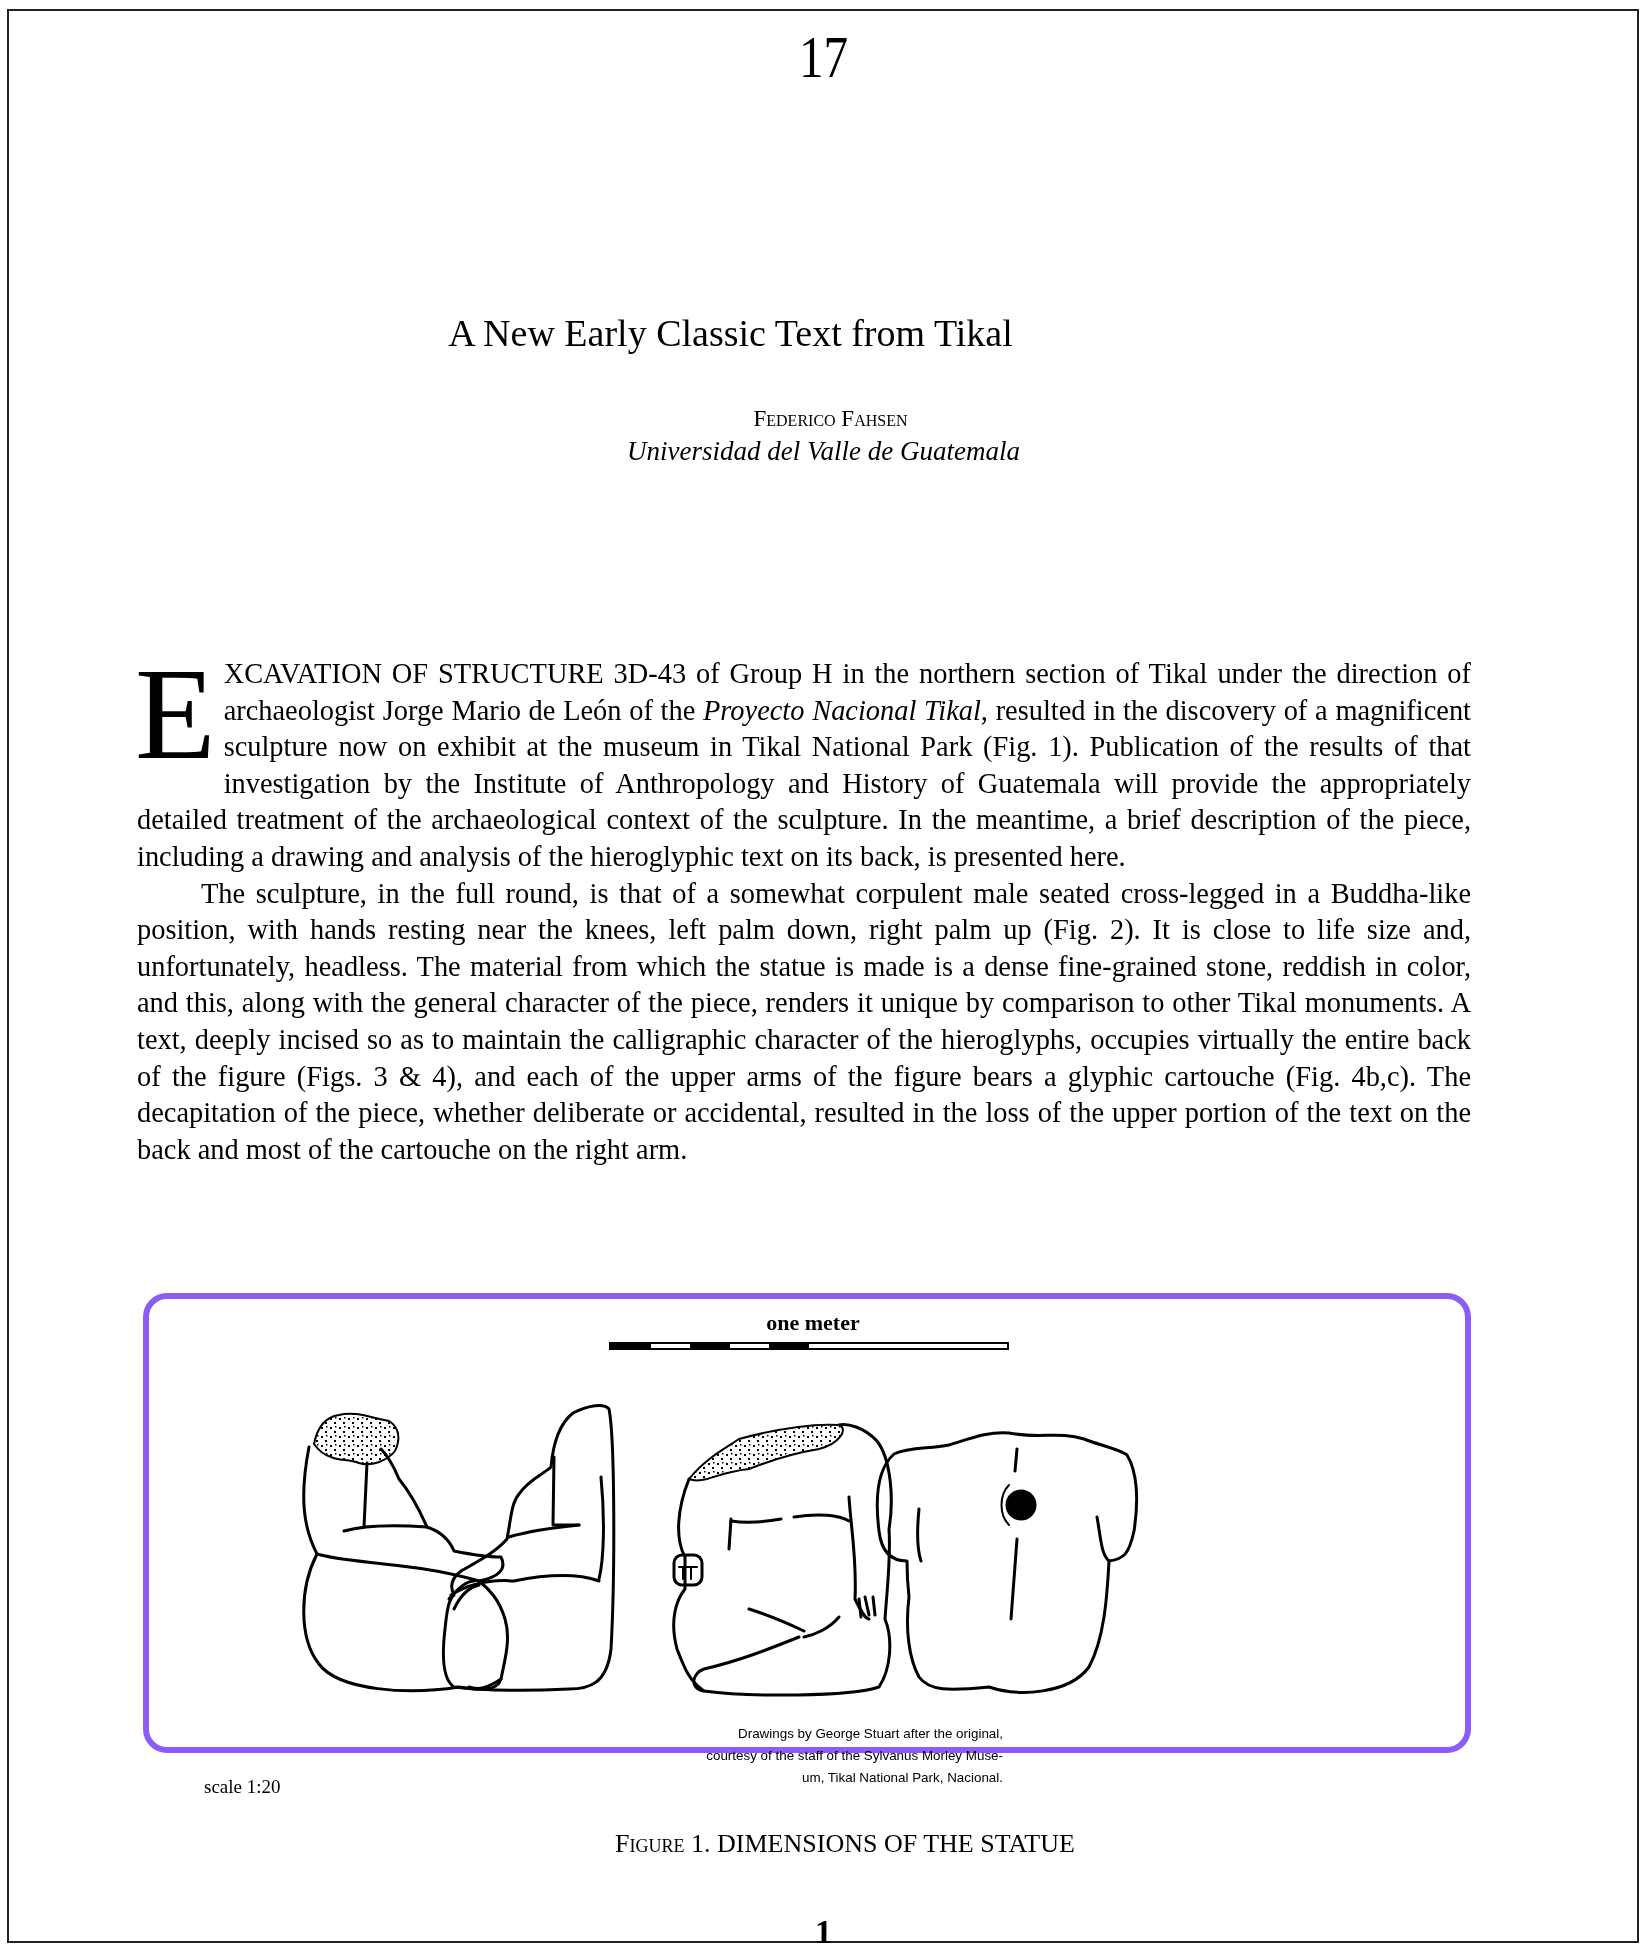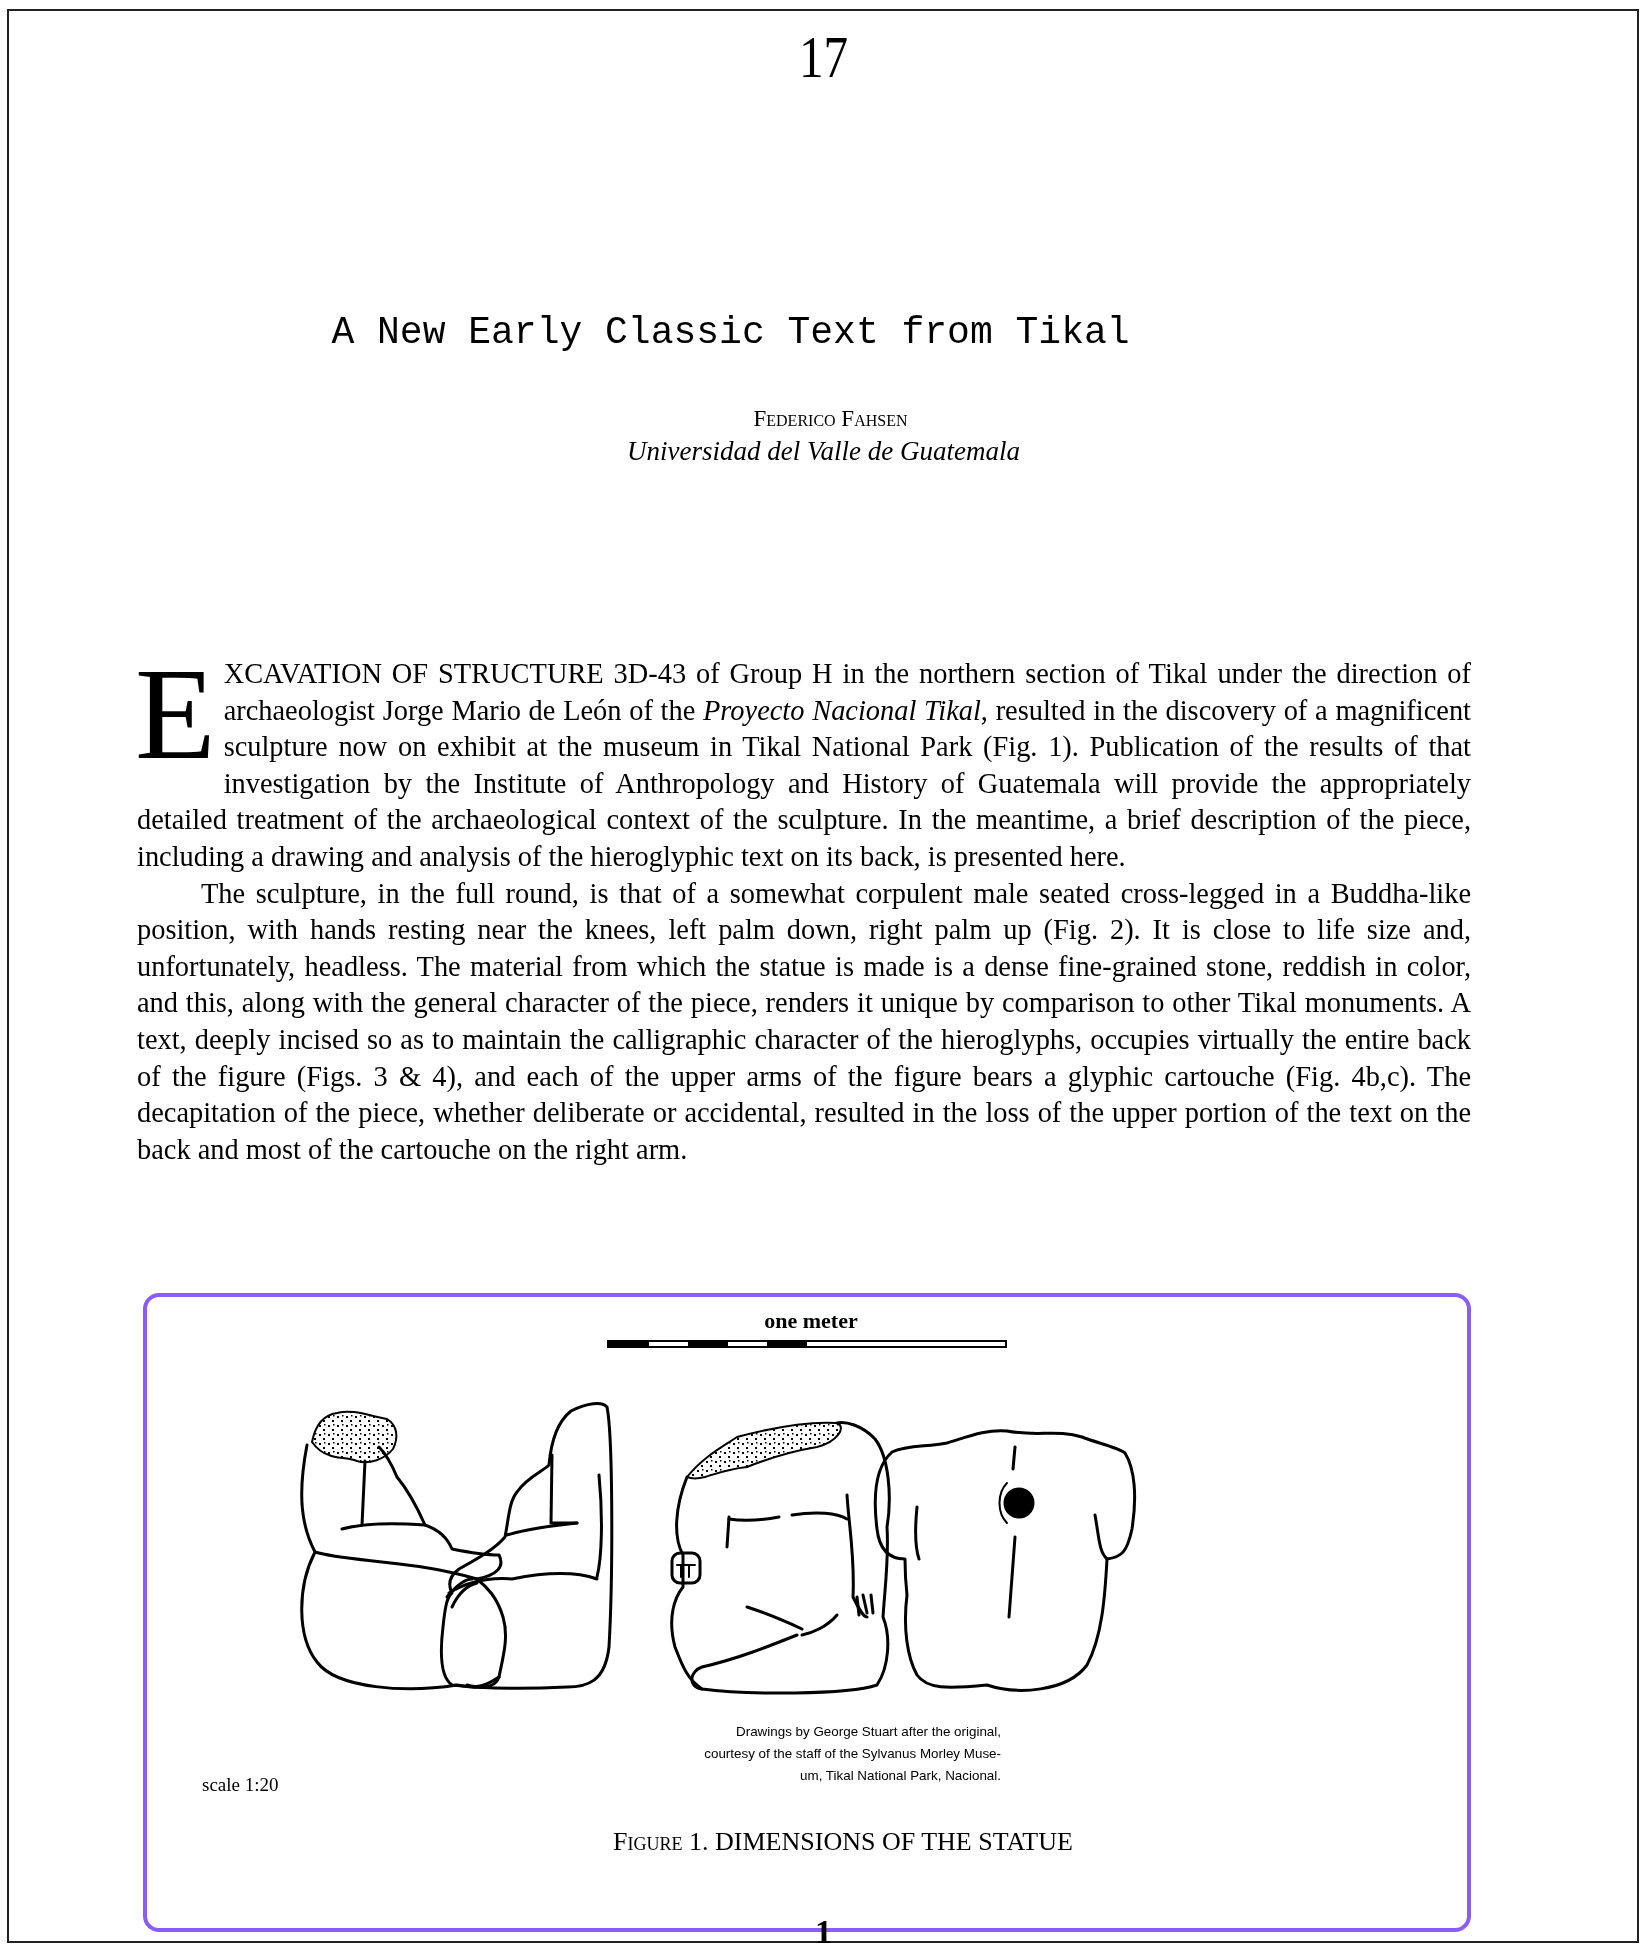--- a/index.html
+++ b/index.html
@@ -3,36 +3,36 @@
 <meta charset="utf-8">
 <style>
   html, body { margin: 0; padding: 0; background: #ffffff; }
   body { width: 1647px; height: 1952px; position: relative; overflow: hidden;
          font-family: "Liberation Serif", "DejaVu Serif", serif; color: #000; }
   .page-frame { position: absolute; left: 7px; top: 9px; width: 1632px; height: 1934px;
                 border: 2px solid #222; box-sizing: border-box; }
   .chapter-num { position: absolute; left: 0; width: 1647px; top: 22px; text-align: center;
                  font-size: 60px; line-height: 70px; transform: scaleX(0.82); }
   .title { position: absolute; left: 0; width: 1461px; top: 310px; text-align: center;
-           font-size: 38px; line-height: 46px; font-family: Liberation Mono, monospace; }
+           font-size: 38px; line-height: 46px; }
   .author { position: absolute; left: 7px; width: 1647px; top: 404px; text-align: center;
             font-size: 23px; font-variant: small-caps; line-height: 30px; }
   .affil { position: absolute; left: 0; width: 1647px; top: 436px; text-align: center;
            font-size: 27px; font-style: italic; line-height: 30px; }
   .body-text { position: absolute; left: 137px; width: 1334px; top: 656px;
                font-size: 28.4px; line-height: 36.6px; text-align: justify; }
   .body-text p { margin: 0; }
   .body-text p.indent { text-indent: 64px; }
   .dropcap { float: left; font-size: 132px; line-height: 104px; height: 104px;
              margin: 6px 8px 0 -2px; font-weight: normal; }
   .caps { letter-spacing: 0px; }
   .body-text em { }
 
-  .figure-box { position: absolute; left: 143px; top: 1293px; width: 1328px; height: 639px;
-                border: 4px solid #8b5cf6; border-radius: 16px; box-sizing: border-box; }
+  .figure-box { position: absolute; left: 143px; top: 1293px; width: 1328px; height: 460px;
+                border: 6px solid #8b5cf6; border-radius: 24px; box-sizing: border-box; }
   .scale-label { position: absolute; left: 0; width: 1328px; top: 10px; text-align: center;
                  font-size: 22px; font-weight: bold; line-height: 28px; }
   .scale-bar { position: absolute; left: 460px; top: 43px; width: 400px; height: 8px;
                border: 2px solid #000; box-sizing: border-box; background: #fff; display: flex; }
   .scale-bar span { flex: 1 1 0; height: 100%; }
   .scale-bar span.dark { background: #000; }
   .drawings { position: absolute; left: 0; top: 0; width: 1328px; height: 589px; }
   .credit { position: absolute; left: 432px; width: 422px; top: 424px; text-align: right;
             font-family: "Liberation Sans", "DejaVu Sans", sans-serif; font-size: 13.4px; line-height: 22px; }
   .scale-ratio { position: absolute; left: 55px; top: 476px; font-size: 19px; line-height: 24px; }

